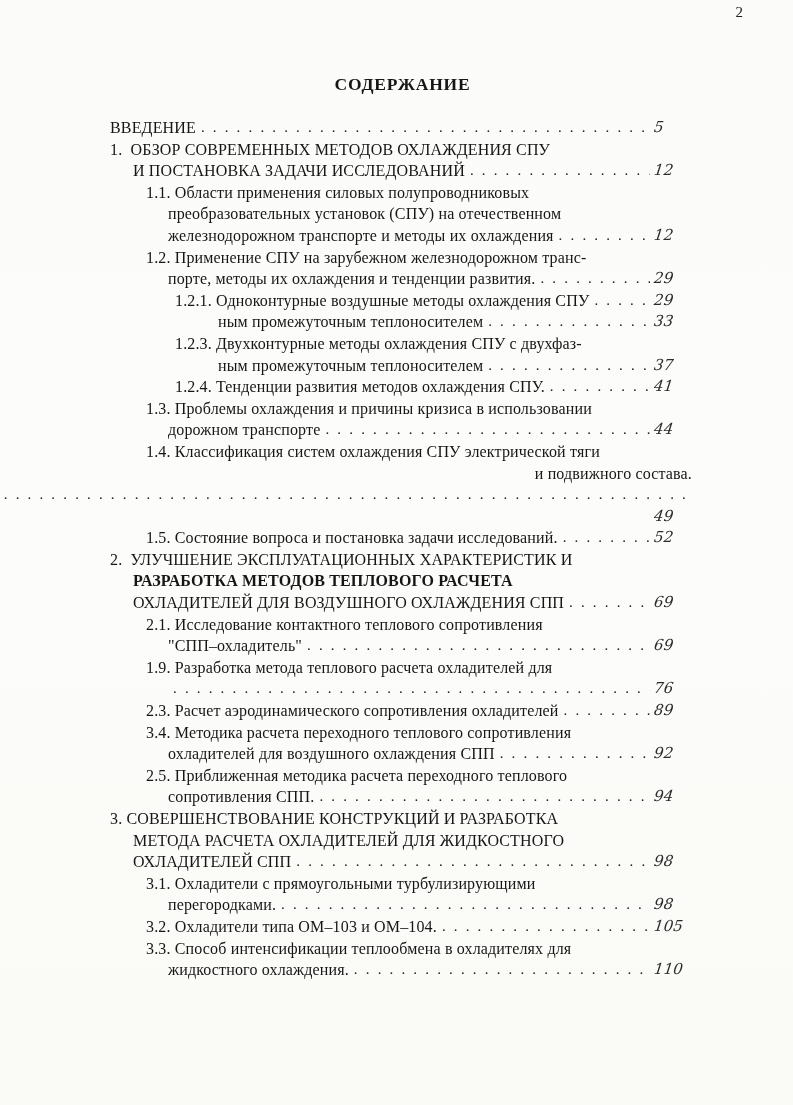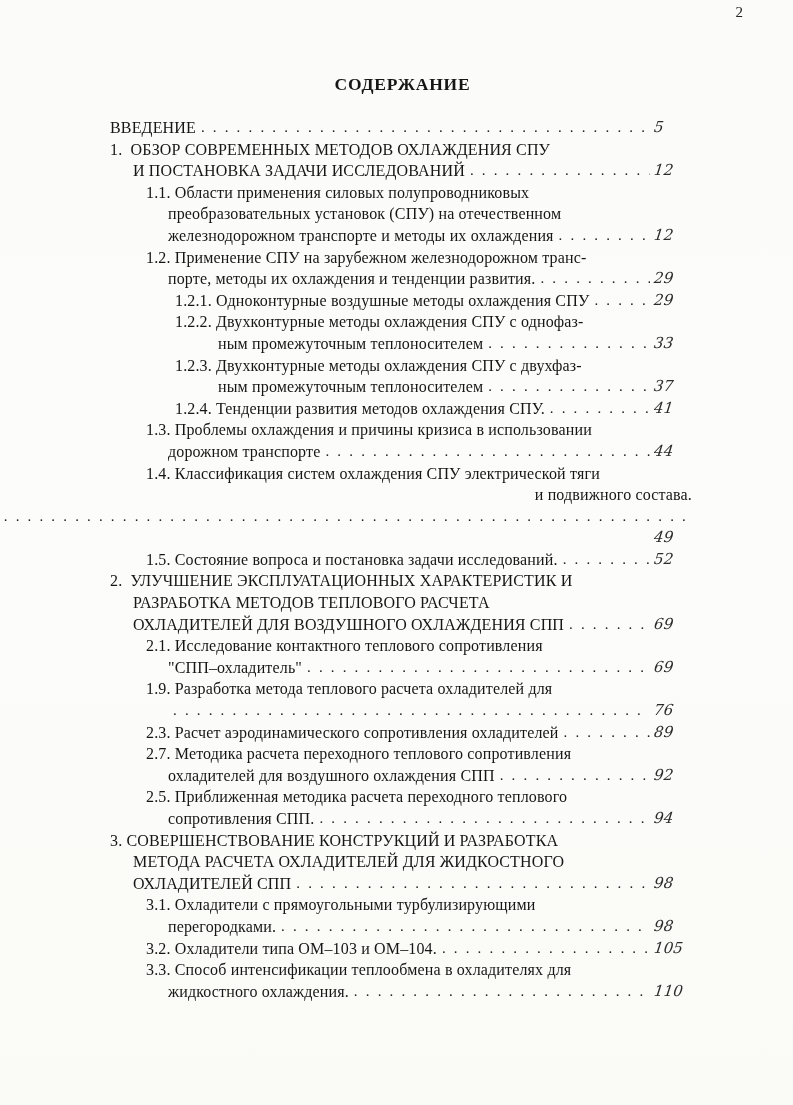--- a/index.html
+++ b/index.html
@@ -109,23 +109,20 @@
       <div class="toc-line" style="padding-left: 58px;">
         <span class="toc-text">порте, методы их охлаждения и тенденции развития.</span>
         <span class="leader"></span>
         <span class="page-num">29</span>
       </div>
       <div class="toc-line" style="padding-left: 65px;">
         <span class="toc-text">1.2.1. Одноконтурные воздушные методы охлаждения СПУ</span>
         <span class="leader"></span>
         <span class="page-num">29</span>
       </div>
-      <div class="toc-line" style="padding-left: 65px;">
-        <span class="toc-text">1.2.2. Двухконтурные методы охлаждения СПУ с однофаз-</span>
-      </div>
       <div class="toc-line" style="padding-left: 108px;">
         <span class="toc-text">ным промежуточным теплоносителем</span>
         <span class="leader"></span>
         <span class="page-num">33</span>
       </div>
       <div class="toc-line" style="padding-left: 65px;">
         <span class="toc-text">1.2.3. Двухконтурные методы охлаждения СПУ с двухфаз-</span>
       </div>
       <div class="toc-line" style="padding-left: 108px;">
         <span class="toc-text">ным промежуточным теплоносителем</span>
@@ -154,21 +151,21 @@
         <span class="page-num">49</span>
       </div>
       <div class="toc-line" style="padding-left: 36px;">
         <span class="toc-text">1.5. Состояние вопроса и постановка задачи исследований.</span>
         <span class="leader"></span>
         <span class="page-num">52</span>
       </div>
       <div class="toc-line" style="padding-left: 0px;">
         <span class="toc-text">2.  УЛУЧШЕНИЕ ЭКСПЛУАТАЦИОННЫХ ХАРАКТЕРИСТИК И</span>
       </div>
-      <div class="toc-line" style="padding-left: 23px;">
+      <div class="toc-line" style="padding-left: 23px; font-weight: bold;">
         <span class="toc-text">РАЗРАБОТКА МЕТОДОВ ТЕПЛОВОГО РАСЧЕТА</span>
       </div>
       <div class="toc-line" style="padding-left: 23px;">
         <span class="toc-text">ОХЛАДИТЕЛЕЙ ДЛЯ ВОЗДУШНОГО ОХЛАЖДЕНИЯ СПП</span>
         <span class="leader"></span>
         <span class="page-num">69</span>
       </div>
       <div class="toc-line" style="padding-left: 36px;">
         <span class="toc-text">2.1. Исследование контактного теплового сопротивления</span>
       </div>
@@ -183,21 +180,21 @@
       <div class="toc-line" style="padding-left: 58px;">
         <span class="leader"></span>
         <span class="page-num">76</span>
       </div>
       <div class="toc-line" style="padding-left: 36px;">
         <span class="toc-text">2.3. Расчет аэродинамического сопротивления охладителей</span>
         <span class="leader"></span>
         <span class="page-num">89</span>
       </div>
       <div class="toc-line" style="padding-left: 36px;">
-        <span class="toc-text">2.7. Методика расчета переходного теплового сопротивления</span>
+        <span class="toc-text">3.4. Методика расчета переходного теплового сопротивления</span>
       </div>
       <div class="toc-line" style="padding-left: 58px;">
         <span class="toc-text">охладителей для воздушного охлаждения СПП</span>
         <span class="leader"></span>
         <span class="page-num">92</span>
       </div>
       <div class="toc-line" style="padding-left: 36px;">
         <span class="toc-text">2.5. Приближенная методика расчета переходного теплового</span>
       </div>
       <div class="toc-line" style="padding-left: 58px;">

